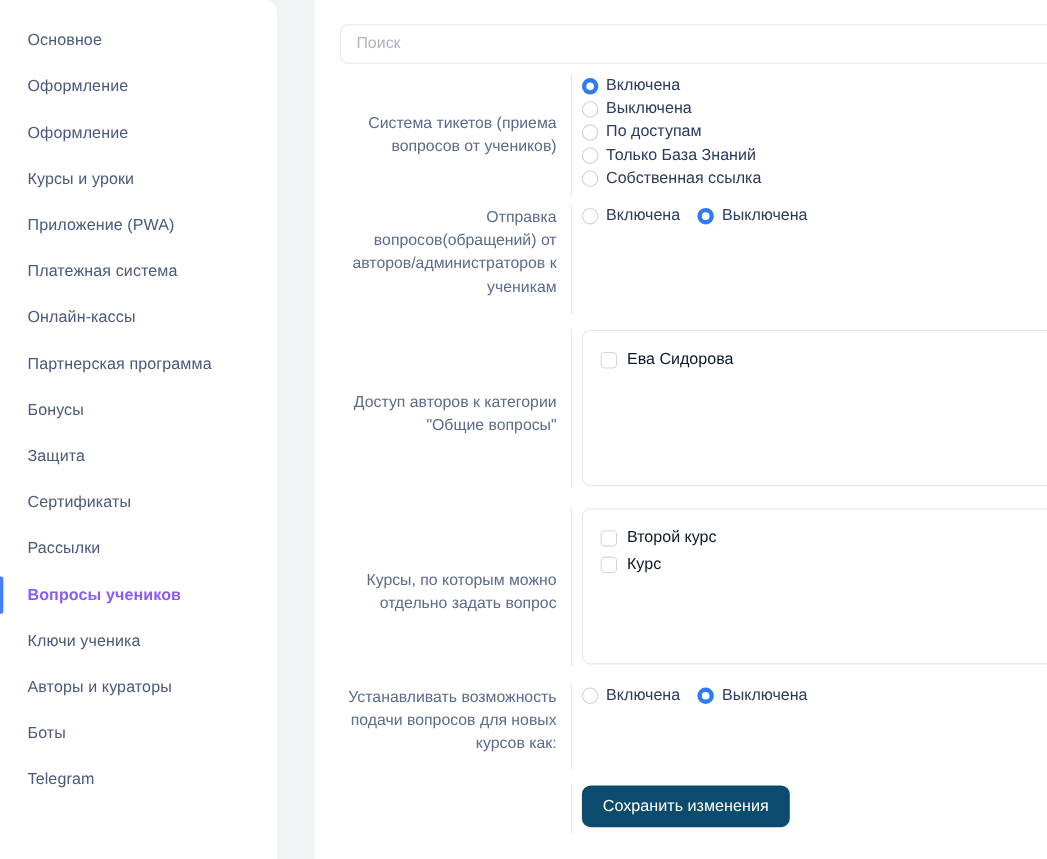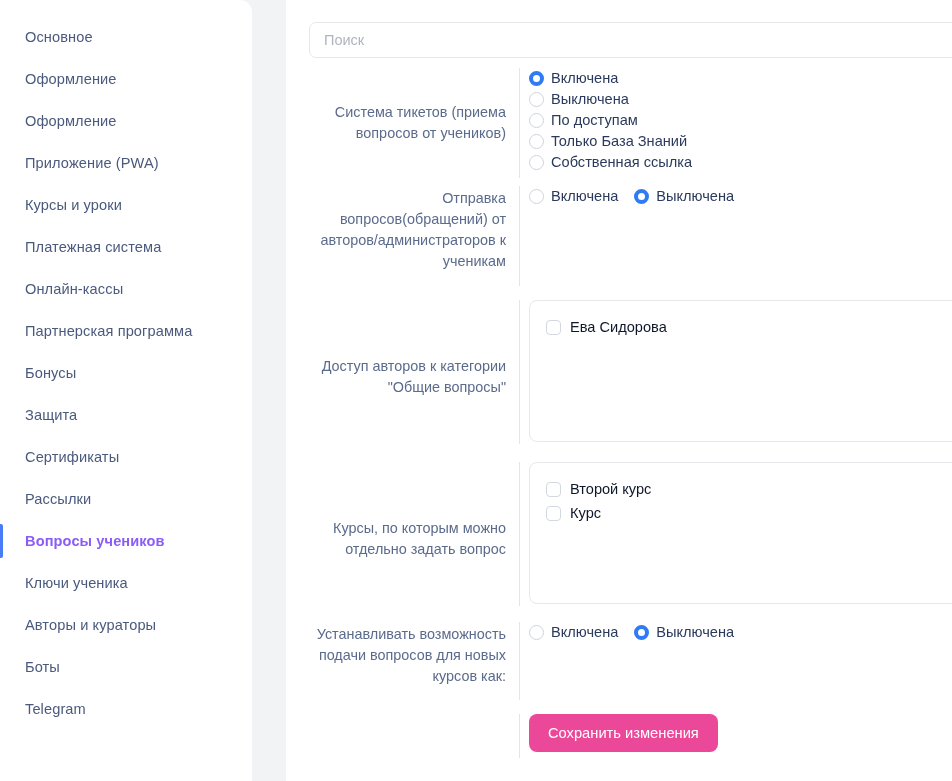--- a/index.html
+++ b/index.html
@@ -176,21 +176,21 @@
   }
 
   
   .save-row {
     position: absolute;
     left: 23px;
     width: 1000px;
     display: flex;
   }
   .save-btn {
-    background: #ec4899;
+    background: #0c4a6e;
     color: #ffffff;
     border: none;
     border-radius: 8px;
     height: 38px;
     padding: 0 19px;
     font-family: "Liberation Sans", sans-serif;
     font-size: 14.7px;
     cursor: pointer;
     white-space: nowrap;
   }
@@ -205,24 +205,24 @@
         <div class="nav-item">
           <span class="nav-label">Основное</span>
         </div>
         <div class="nav-item">
           <span class="nav-label">Оформление</span>
         </div>
         <div class="nav-item">
           <span class="nav-label">Оформление</span>
         </div>
         <div class="nav-item">
+          <span class="nav-label">Курсы и уроки</span>
+        </div>
+        <div class="nav-item">
           <span class="nav-label">Приложение (PWA)</span>
-        </div>
-        <div class="nav-item">
-          <span class="nav-label">Курсы и уроки</span>
         </div>
         <div class="nav-item">
           <span class="nav-label">Платежная система</span>
         </div>
         <div class="nav-item">
           <span class="nav-label">Онлайн-кассы</span>
         </div>
         <div class="nav-item">
           <span class="nav-label">Партнерская программа</span>
         </div>

